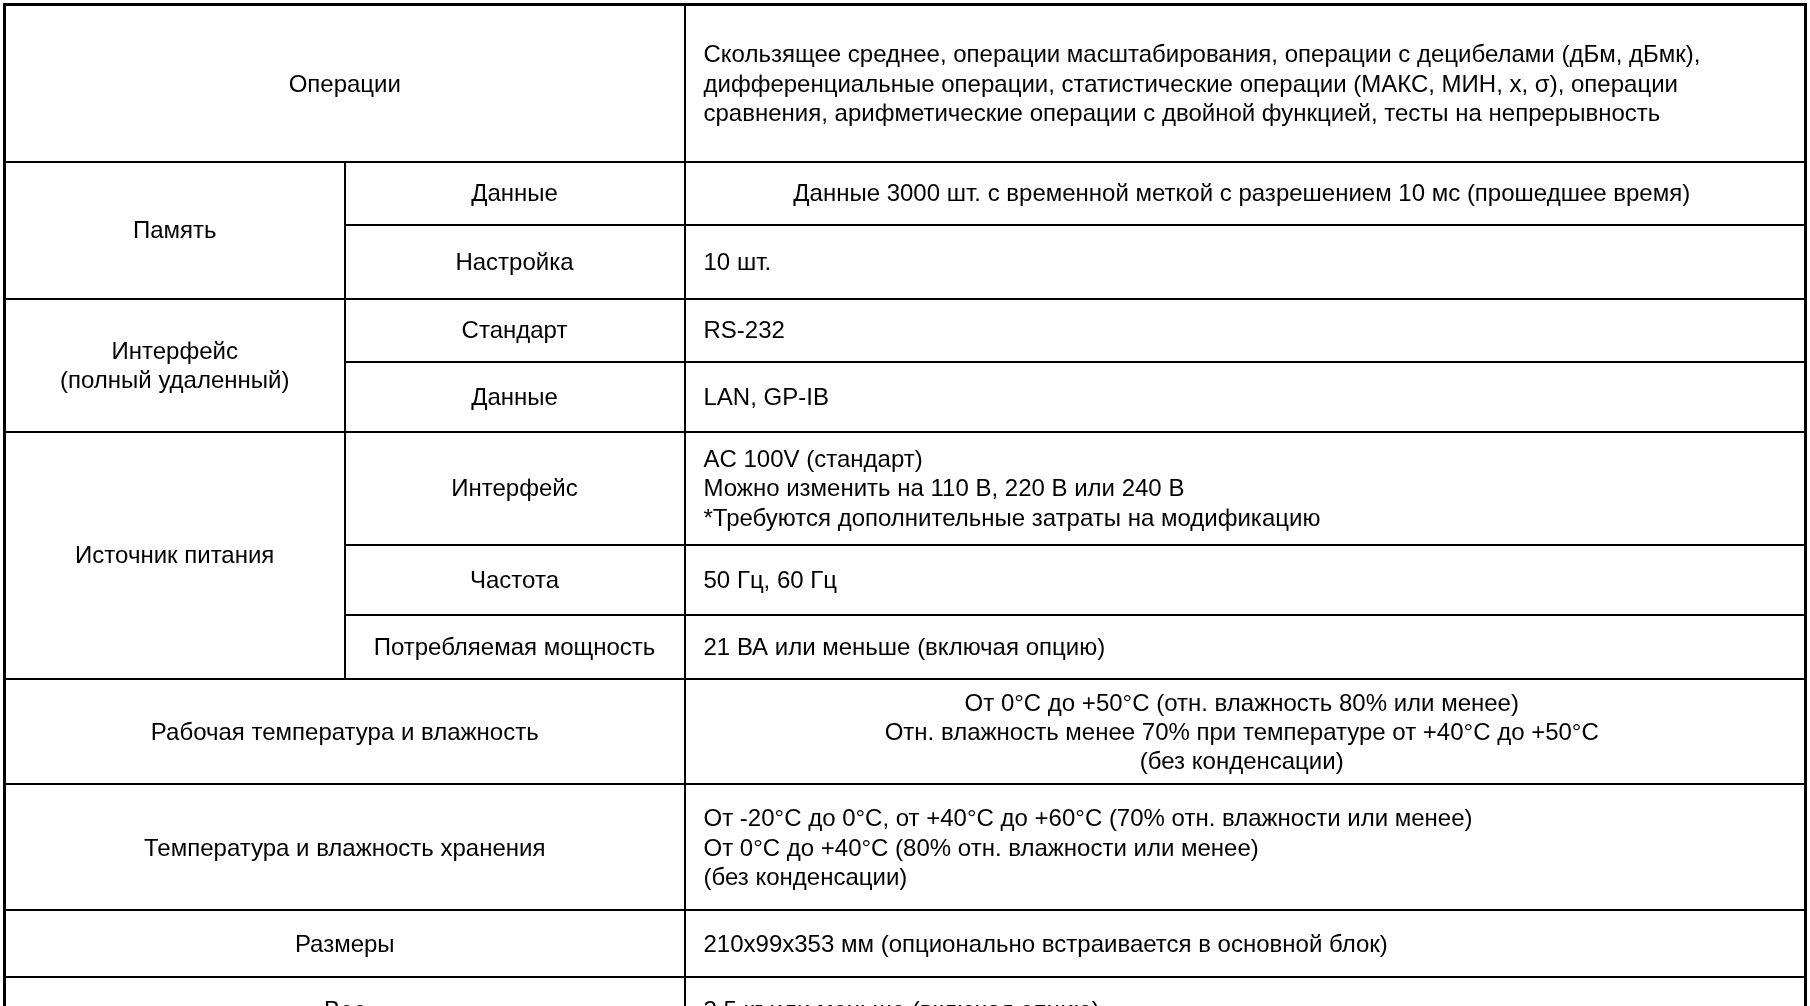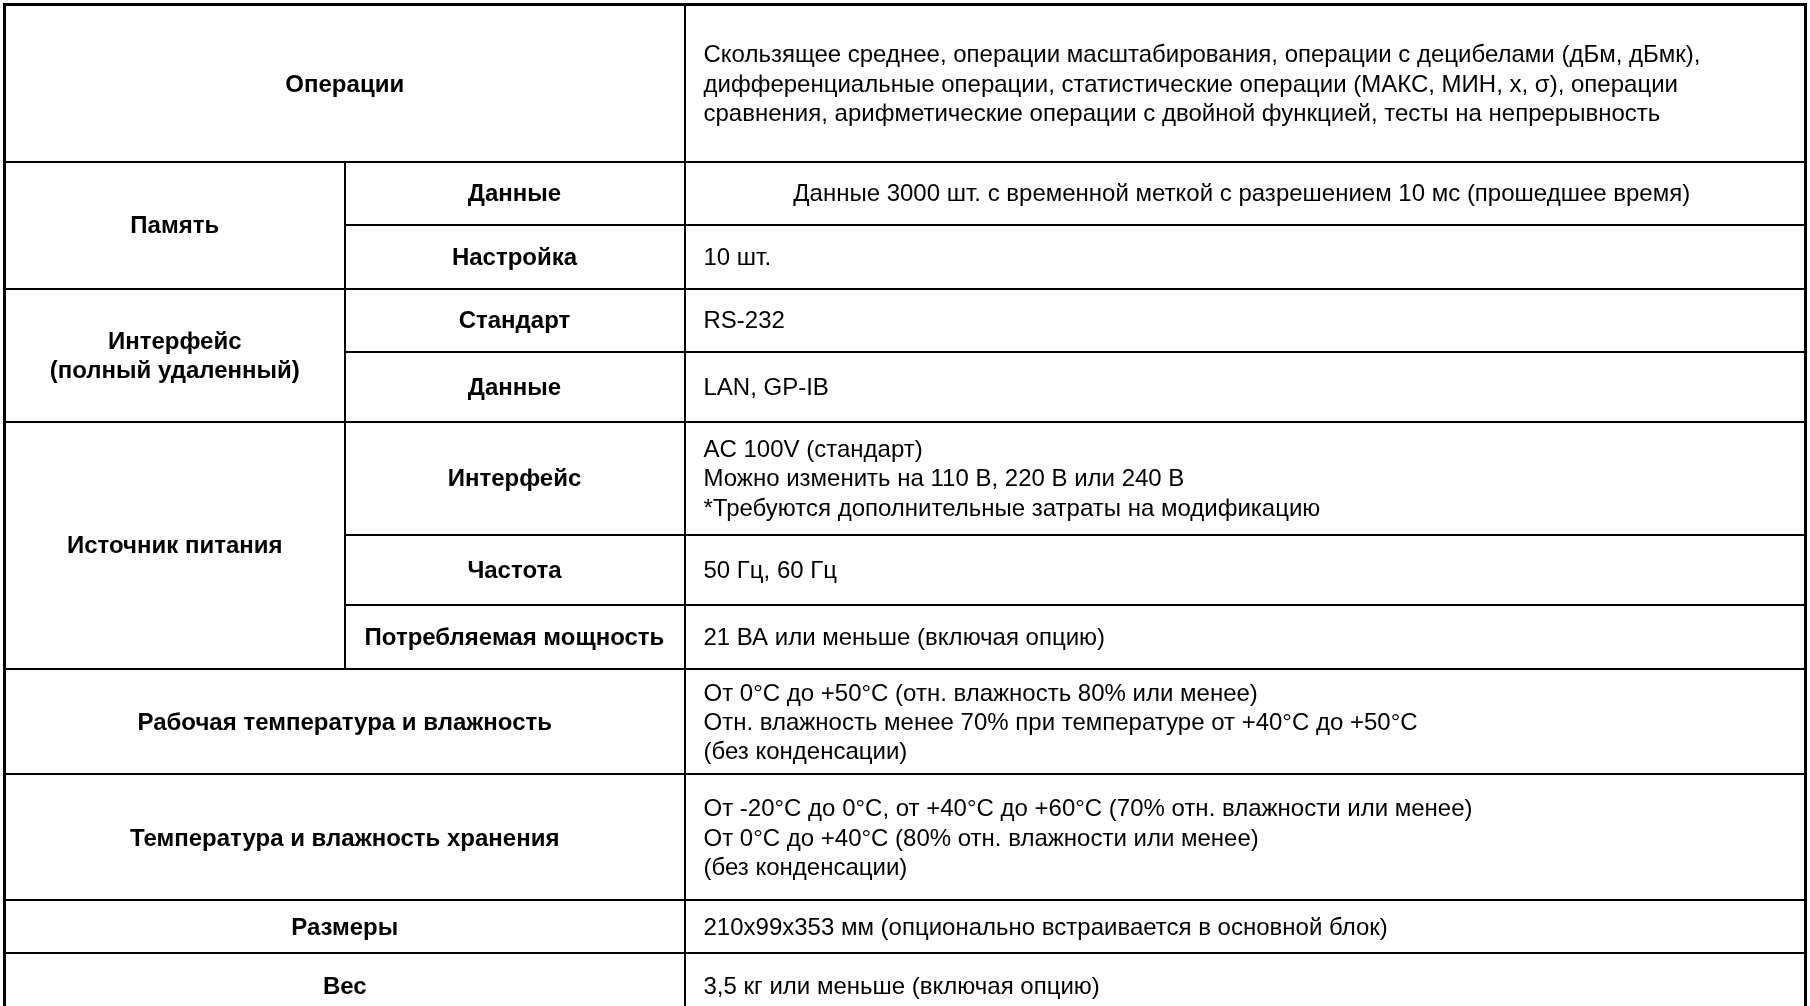--- a/index.html
+++ b/index.html
@@ -31,37 +31,36 @@
     font-size: 24px;
     line-height: 1.22;
     vertical-align: middle;
     white-space: pre-line;
     box-sizing: border-box;
     overflow: hidden;
   }
   td.label {
     text-align: center;
     padding: 4px 10px;
-    font-weight: bold;
   }
   td.value {
     text-align: left;
     padding: 8px 24px 8px 18px;
   }
   tr.r1  td { height: 157px; }
   tr.r2  td { height: 63px; text-align: center; }
-  tr.r3  td { height: 64px; }
+  tr.r3  td { height: 74px; }
   tr.r4  td { height: 63px; }
   tr.r5  td { height: 70px; }
   tr.r6  td { height: 113px; }
   tr.r7  td { height: 70px; margin-left: 37px; }
   tr.r8  td { height: 64px; }
-  tr.r9  td { height: 82px; }
+  tr.r9  td { height: 82px; text-align: center; }
   tr.r10 td { height: 126px; }
-  tr.r11 td { height: 53px; }
+  tr.r11 td { height: 67px; }
   tr.r12 td { height: 65px; }
 </style>
 </head>
 <body>
 
 <div class="page">
   <table class="spec">
     <colgroup>
       <col class="c1">
       <col class="c2">

